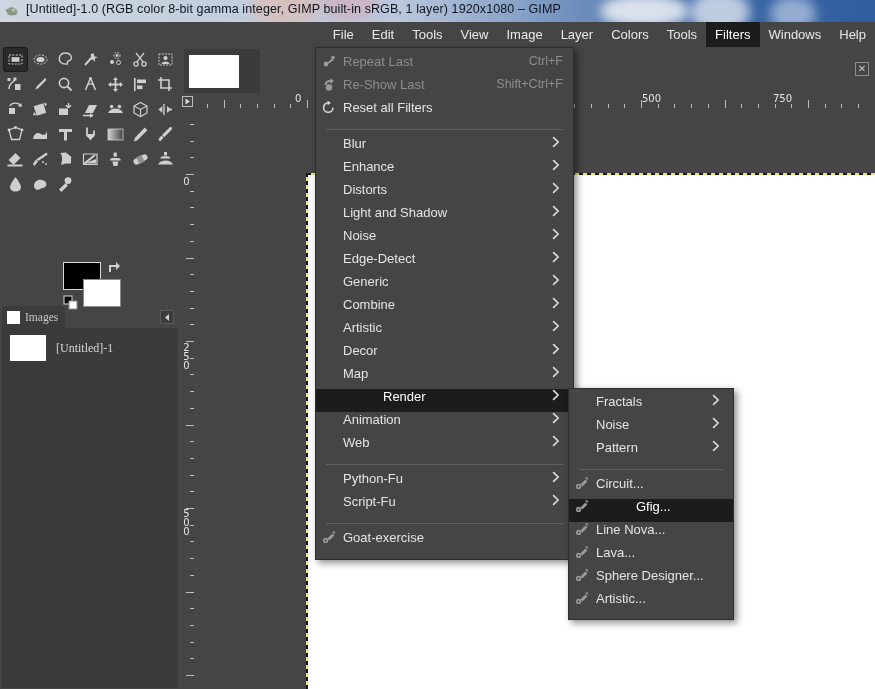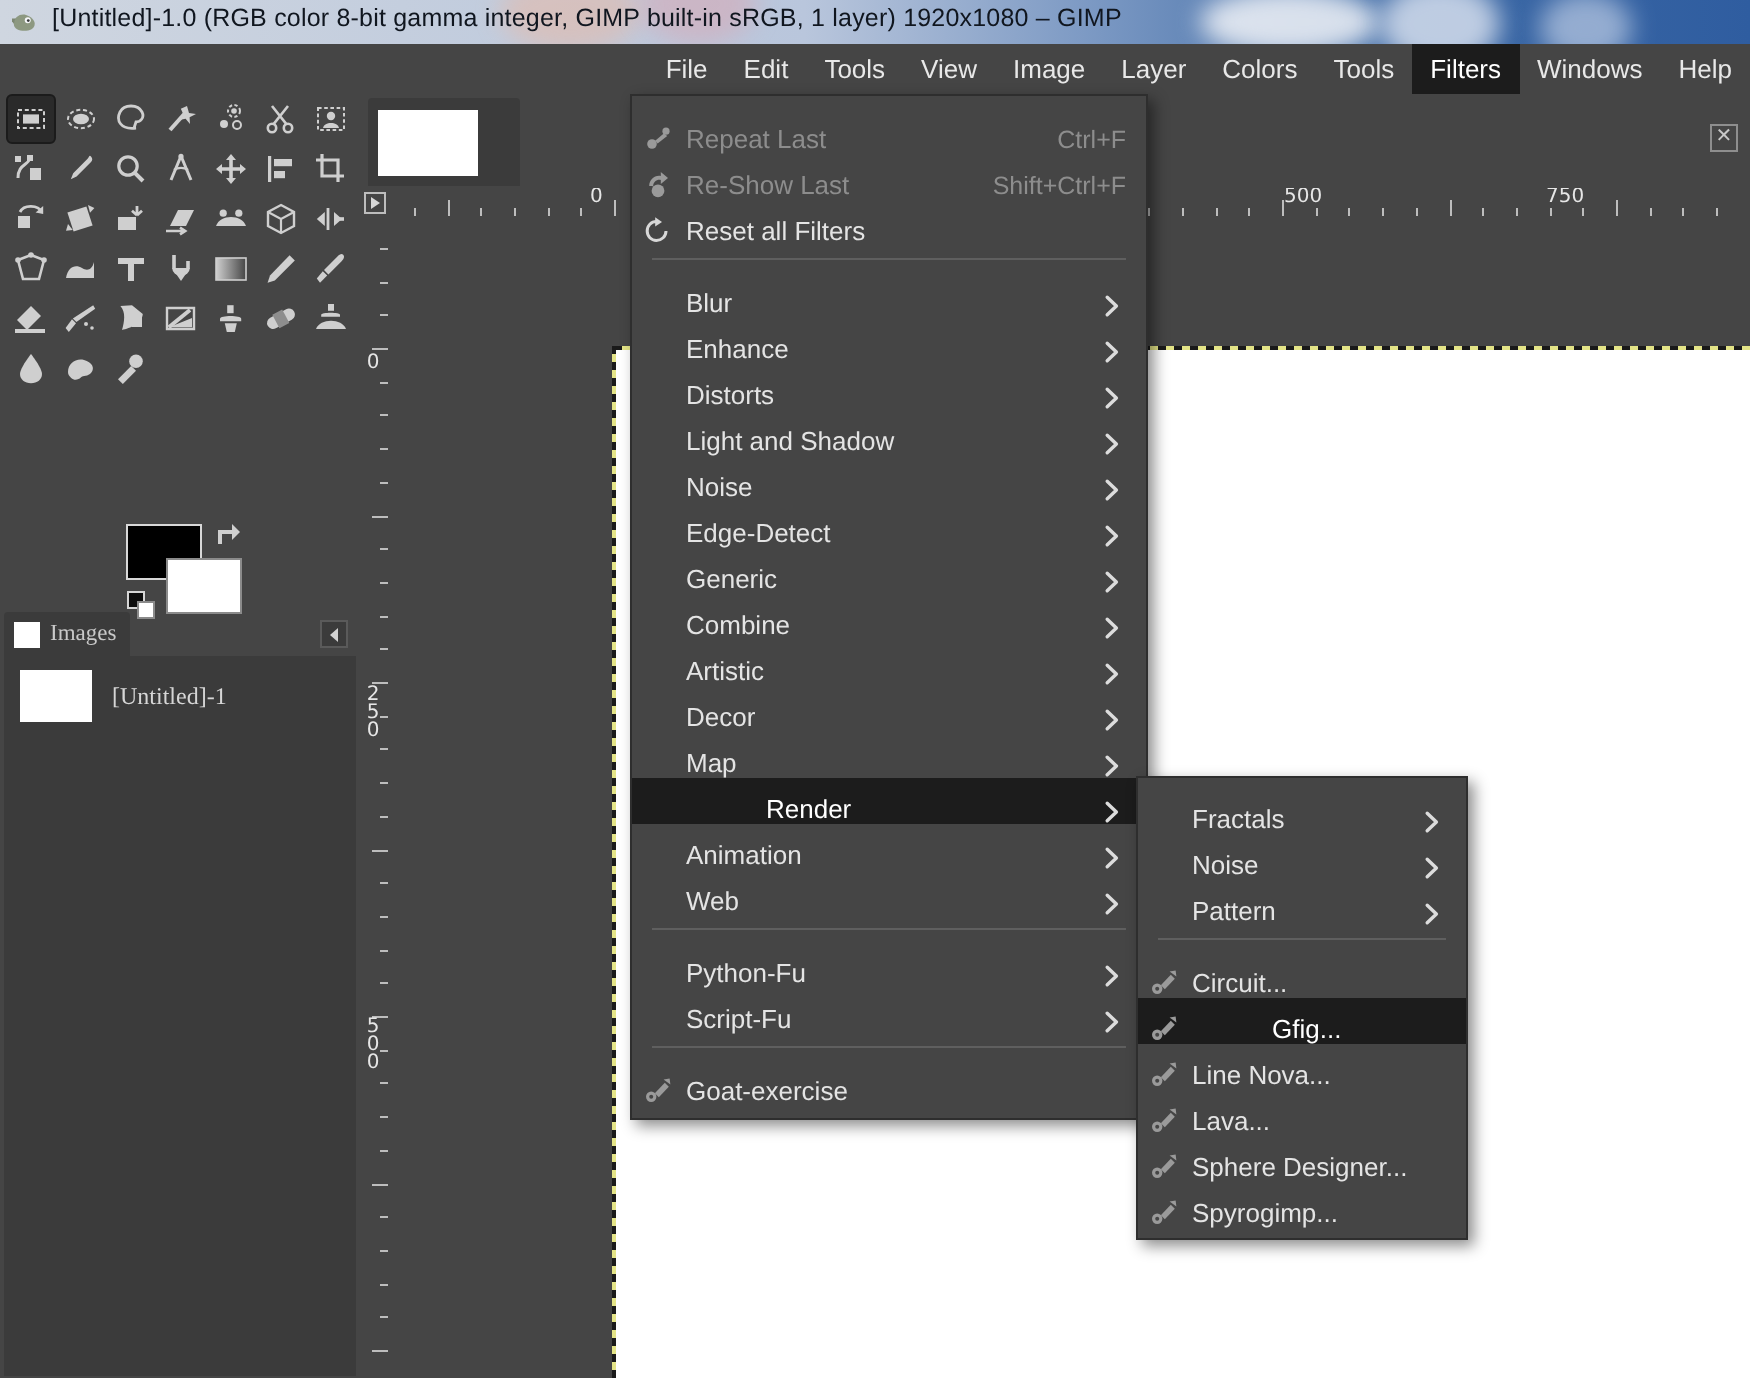--- a/index.html
+++ b/index.html
@@ -168,21 +168,21 @@
     z-index: 50;
   }
   #render-menu {
     position: absolute; left: 568px; top: 388px; width: 166px;
     background: #454545; border: 1px solid #2e2e2e;
     box-shadow: 3px 3px 7px rgba(0,0,0,.45);
     padding: 5px 0 5px 0;
     z-index: 60;
   }
   .mi {
-    position: relative; display: flex; align-items: flex-end;
+    position: relative; display: flex; align-items: flex-start;
     height: 23px; padding: 0 10px 0 0;
     font-size: 13px; color: #e4e4e4; white-space: nowrap; cursor: default;
   }
   .mi.disabled { color: #8d8d8d; }
   .mi.hl { background: #1c1c1c; color: #ffffff; gap: 40px; }
   .mi .ic {
     width: 27px; min-width: 27px; display: flex; align-items: center; justify-content: center;
   }
   .mi .lbl { flex: 1; }
   .mi .accel { color: #b9b9b9; font-size: 12.5px; margin-left: 20px; }
@@ -925,17 +925,17 @@
         <span class="ic">
           <svg width="15" height="15" viewBox="0 0 15 15">
             <g fill="#9a9a9a">
               <circle cx="3.6" cy="10.4" r="2.6"></circle>
               <circle cx="3.6" cy="10.4" r="1" fill="#454545"></circle>
               <path d="M5.4 8.6 L10.4 3.4 L12.4 5.4 L7.4 10.6 Z"></path>
               <path d="M9.8 1.8 L12.8 1.2 L13.2 4.2 Z"></path>
             </g>
           </svg>
         </span>
-        <span class="lbl">Spyrogimp...</span>
+        <span class="lbl">Artistic...</span>
       </div>
     </div>
 
 </div>
 
 </body></html>

